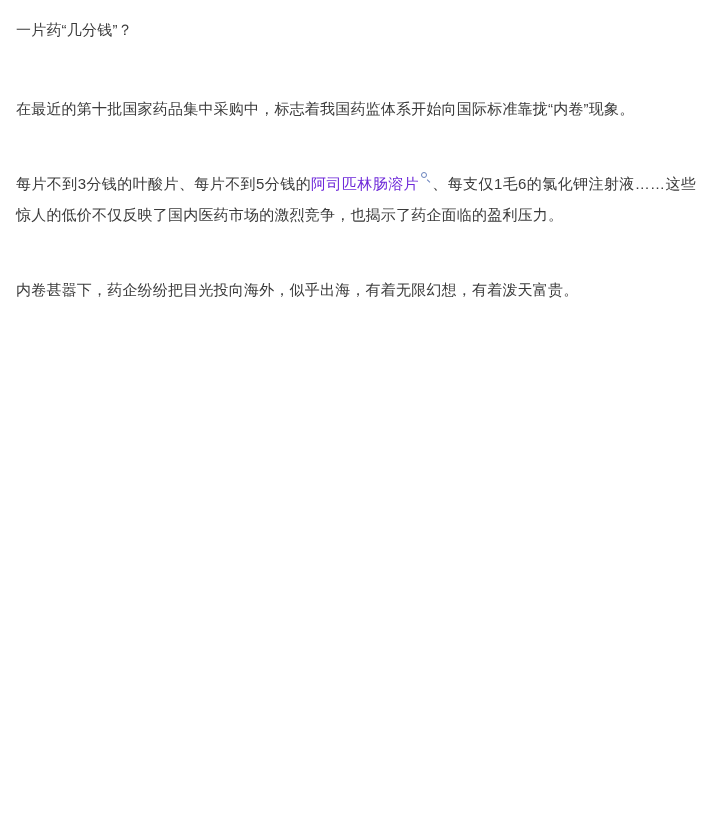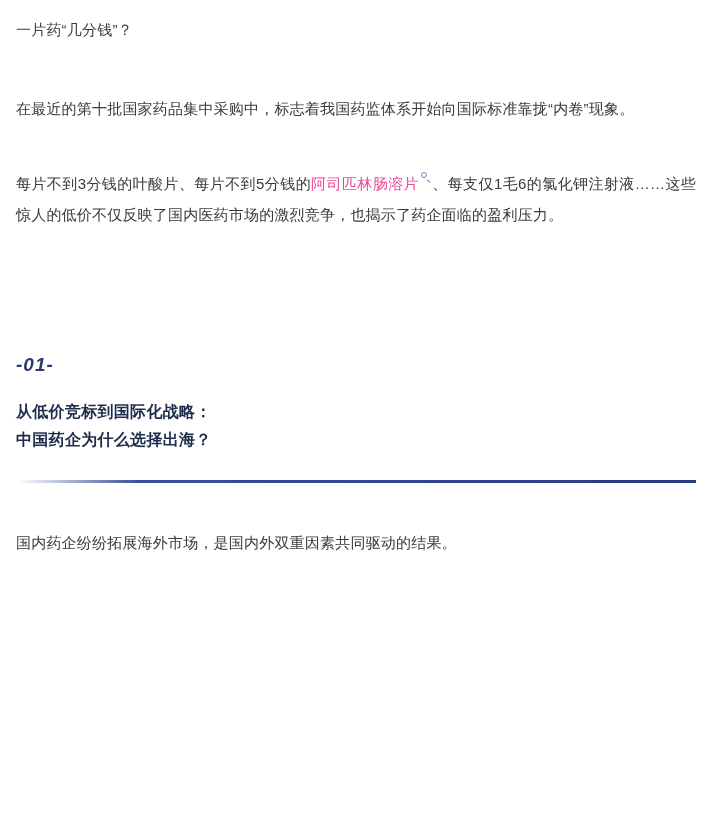--- a/index.html
+++ b/index.html
@@ -30,21 +30,21 @@
     text-align: justify;
   }
   .gap-1 { height: 48px; }
   .gap-2 { height: 44px; }
   .gap-3 { height: 44px; }
   .gap-5 { height: 80px; }
   .gap-6 { height: 44px; }
   .gap-7 { height: 44px; }
 
   .link-inline {
-    color: #ec4899;
+    color: #6d28d9;
     text-decoration: none;
   }
   .search-glyph {
     display: inline-block;
     position: relative;
     width: 12px;
     height: 14px;
     vertical-align: top;
     margin-left: 1px;
   }
@@ -108,32 +108,24 @@
   <p class="para">在最近的第十批国家药品集中采购中，标志着我国药监体系开始向国际标准靠拢“内卷”现象。</p>
 
   <div class="gap-2"></div>
 
   <p class="para">
     <span>每片不到3分钱的叶酸片、每片不到5分钱的</span><a class="link-inline" href="#">阿司匹林肠溶片</a><span class="search-glyph"></span><span>、每支仅1毛6的氯化钾注射液……这些惊人的低价不仅反映了国内医药市场的激烈竞争，也揭示了药企面临的盈利压力。</span>
   </p>
 
   <div class="gap-3"></div>
 
+  <p class="para">内卷甚嚣下，药企纷纷把目光投向海外，似乎出海，有着无限幻想，有着泼天富贵。</p>
 
   <div class="gap-5"></div>
 
-  <div>
-    <p class="section-number">-01-</p>
-    <div class="heading-block">
-      <div class="heading-line">从低价竞标到国际化战略：</div>
-      <div class="heading-line">中国药企为什么选择出海？</div>
-    </div>
-    <div class="rule"></div>
-  </div>
 
   <div class="gap-6"></div>
 
-  <p class="para">国内药企纷纷拓展海外市场，是国内外双重因素共同驱动的结果。</p>
 
   <div class="gap-7"></div>
 
 
 </div>
 
 </body></html>

